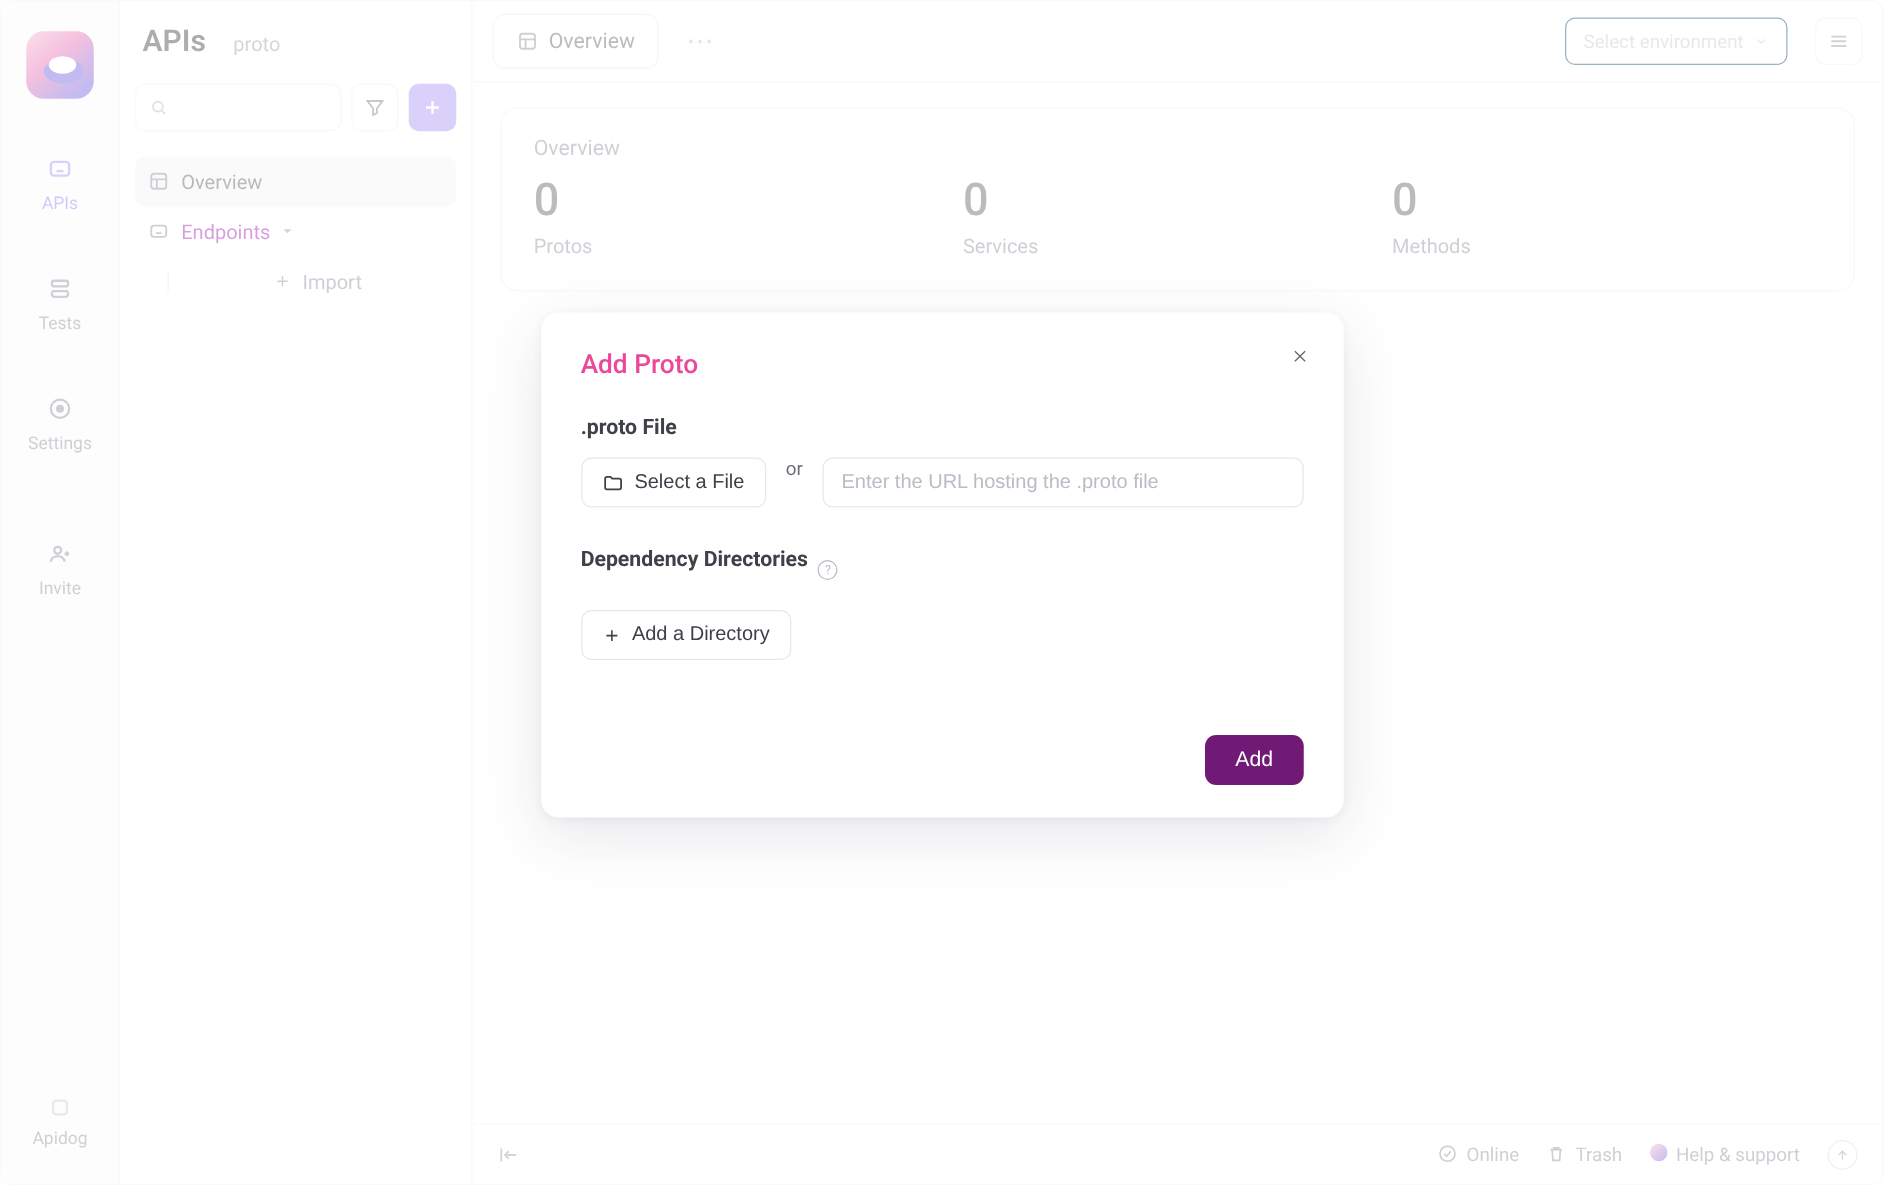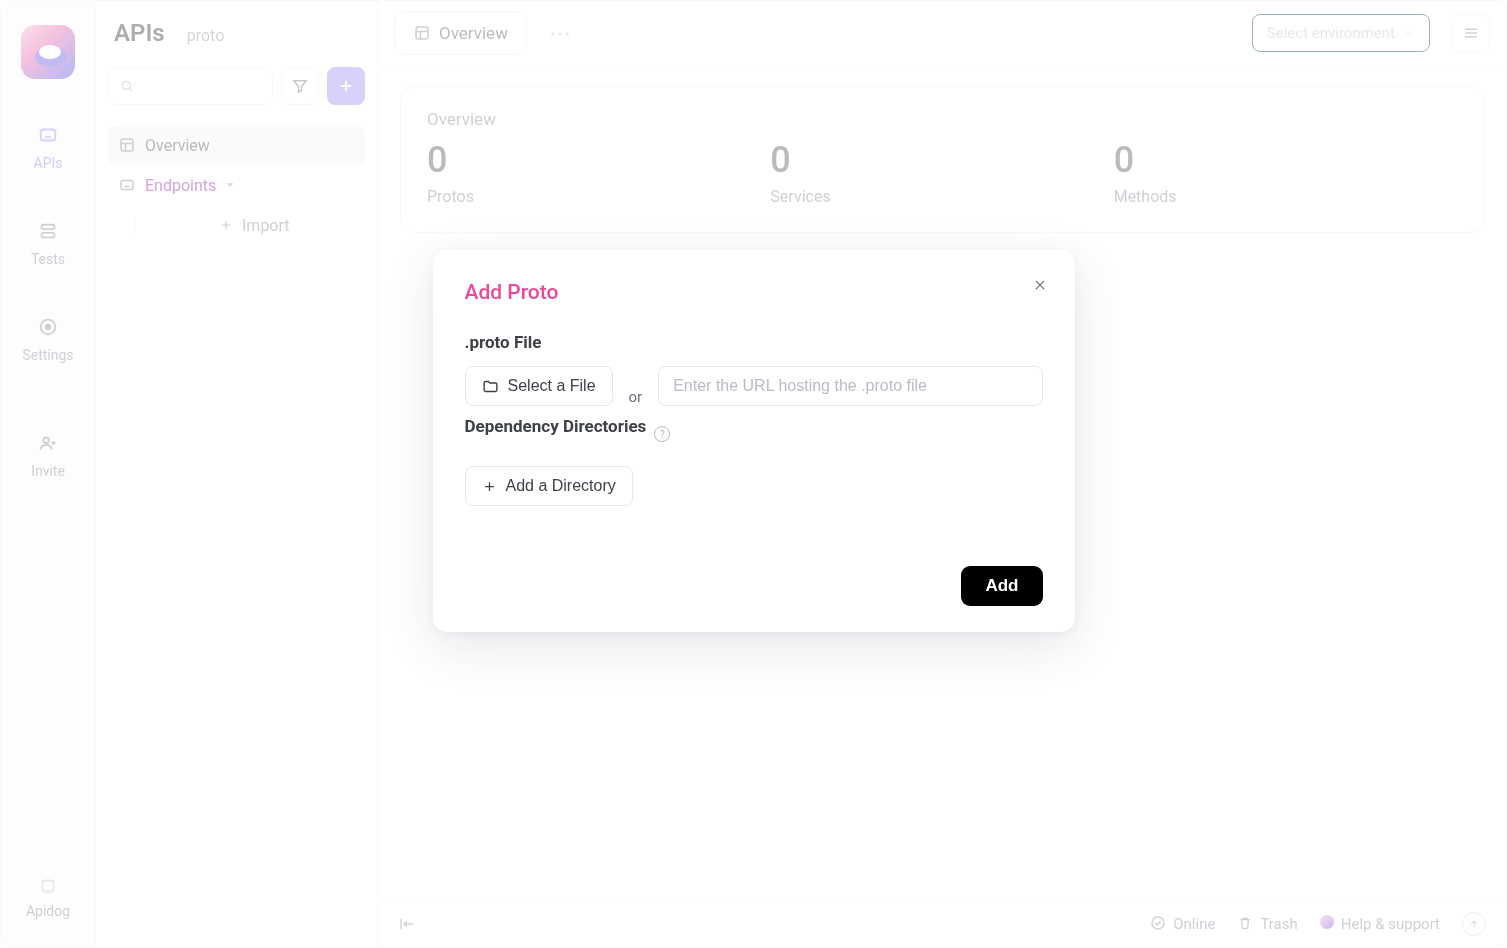--- a/index.html
+++ b/index.html
@@ -211,42 +211,42 @@
     background:#fff;
     border-radius:14px;
     margin-top:250px;
     box-shadow:0 14px 50px rgba(60,60,90,0.12), 0 2px 8px rgba(60,60,90,0.06);
     padding:30px 32px 26px 32px;
     position:relative;
   }
   .modal .mtitle{font-size:21px;font-weight:500;color:#ec4899;margin-bottom:28px;}
   .modal .close{position:absolute;top:28px;right:28px;color:#6b6e76;cursor:pointer;font-size:16px;}
   .m-section-label{font-size:17px;color:#3e4148;font-weight:700;margin-bottom:14px;}
-  .file-row{display:flex;align-items:flex-end;gap:16px;margin-bottom:10px;}
+  .file-row{display:flex;align-items:flex-start;gap:16px;margin-bottom:32px;}
   .btn-plain{
     border:1px solid #e6e7ec;border-radius:8px;
     height:40px;padding:0 16px;
     display:flex;align-items:center;gap:9px;
     color:#3e4148;font-size:16px;cursor:pointer;background:#fff;
     font-weight:500;
   }
   .or{color:#6b6e76;font-size:15px;}
   .url-input{
     flex:1;height:40px;
     border:1px solid #e6e7ec;border-radius:8px;
     padding:0 14px;font-size:16px;color:#555;
     outline:none;
   }
   .url-input::placeholder{color:#b9bcc4;}
   .dep-row{display:flex;align-items:center;gap:8px;margin-bottom:14px;}
   .dep-row .help{width:16px;height:16px;border:1.5px solid #b9bcc4;border-radius:50%;display:flex;align-items:center;justify-content:center;color:#b9bcc4;font-size:10px;}
   .modal-footer{display:flex;justify-content:flex-end;margin-top:60px;}
   .btn-primary{
-    background:#000000;color:#fff;border:none;border-radius:9px;
-    height:40px;padding:0 24px;font-size:17px;font-weight:700;cursor:pointer;
+    background:#701a75;color:#fff;border:none;border-radius:9px;
+    height:40px;padding:0 24px;font-size:17px;font-weight:400;cursor:pointer;
   }
   svg{display:block;}
 </style>
 </head>
 <body>
 
 <div class="app">
 
   <div class="rail">
     <div class="logo"></div>

